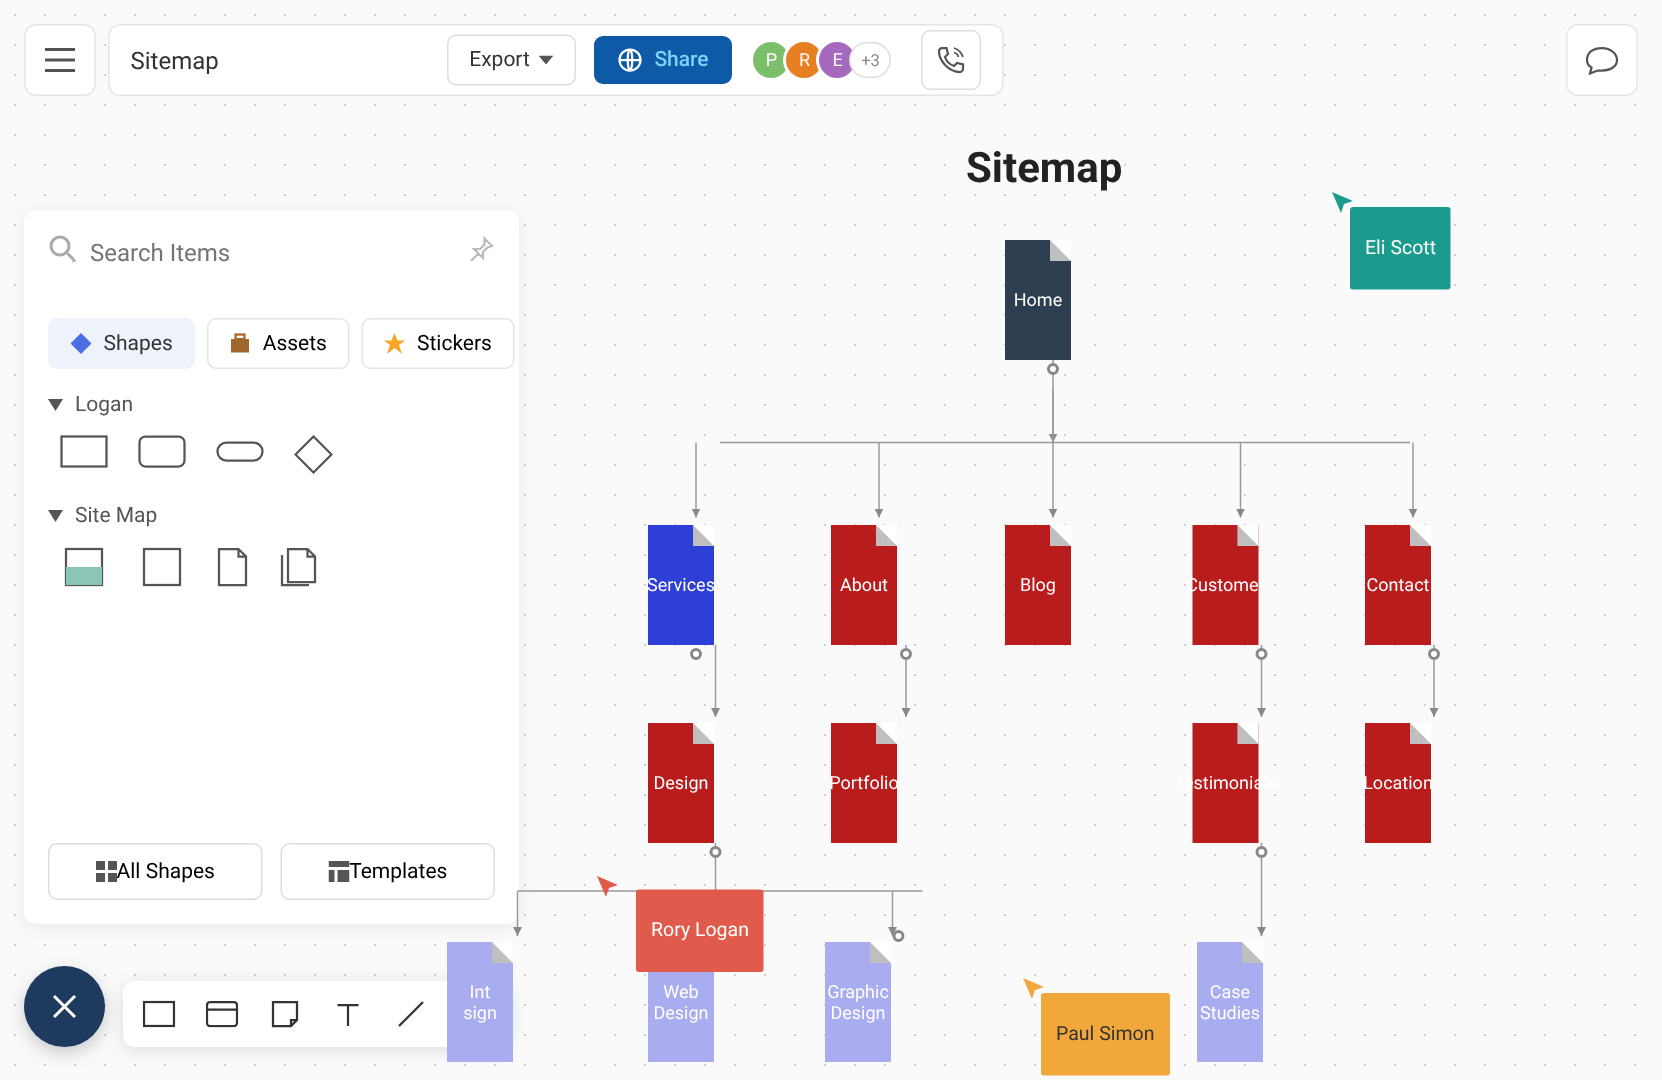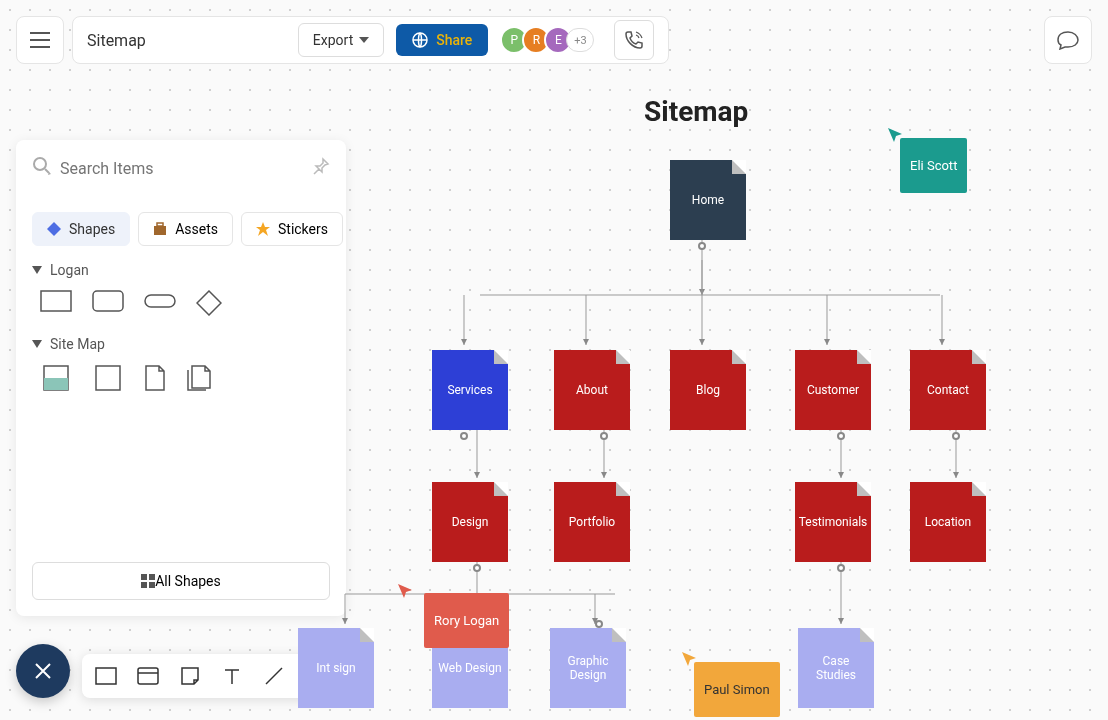--- a/index.html
+++ b/index.html
@@ -26,21 +26,21 @@
   background: #fff; border: 1px solid #e5e5e5; border-radius: 8px;
   height: 48px; display: flex; align-items: center; padding: 0 14px; gap: 12px;
 }
 .doc-title { font-size: 16px; color: #333; padding-right: 140px; }
 .export-btn {
   border: 1px solid #ddd; border-radius: 6px; padding: 8px 14px;
   background: #fff; cursor: pointer; display: flex; align-items: center; gap: 6px;
   font-size: 14px; color: #333;
 }
 .share-btn {
-  background: #0e5aa7; color: #eab308; border: none; border-radius: 6px;
+  background: #0e5aa7; color: #7dd3fc; border: none; border-radius: 6px;
   padding: 8px 16px; cursor: pointer; display: flex; align-items: flex-start; gap: 8px;
   font-size: 14px; font-weight: 500;
 }
 .avatars { display: flex; align-items: center; margin-left: 6px; }
 .avatar {
   width: 28px; height: 28px; border-radius: 50%; display: flex;
   align-items: center; justify-content: center; font-size: 12px; color: #fff;
   margin-left: -6px; border: 2px solid #fff;
 }
 .avatar-p { background: #7bbf6a; }
@@ -109,21 +109,21 @@
 }
 .bt-item { width: 28px; height: 28px; display: flex; align-items: center; justify-content: center; cursor: pointer; }
 
 
 .canvas-title {
   position: absolute; top: 95px; left: 644px;
   font-size: 28px; font-weight: 700; color: #222;
 }
 
 .node {
-  position: absolute; width: 76px; height: 80px; display: flex;
+  position: absolute; width: 44px; height: 80px; display: flex;
   align-items: center; justify-content: center; color: #fff;
   font-size: 12px; text-align: center; padding: 4px;
 }
 .node::before {
   content: ""; position: absolute; top: 0; right: 0;
   width: 14px; height: 14px; background: #fff;
 }
 .node::after {
   content: ""; position: absolute; top: 0; right: 0;
   border-left: 14px solid rgba(0,0,0,0.25);
@@ -277,20 +277,28 @@
 
   <div class="panel-footer">
     <button class="footer-btn">
       <svg width="14" height="14" viewBox="0 0 14 14">
           <rect x="0" y="0" width="6" height="6" fill="#555"></rect>
           <rect x="8" y="0" width="6" height="6" fill="#555"></rect>
           <rect x="0" y="8" width="6" height="6" fill="#555"></rect>
           <rect x="8" y="8" width="6" height="6" fill="#555"></rect>
         </svg>
       <span>All Shapes</span>
+    </button>
+    <button class="footer-btn">
+      <svg width="14" height="14" viewBox="0 0 14 14">
+          <rect x="0" y="0" width="14" height="4" fill="#555"></rect>
+          <rect x="0" y="6" width="4" height="8" fill="#555"></rect>
+          <rect x="6" y="6" width="8" height="8" fill="#555"></rect>
+        </svg>
+      <span>Templates</span>
     </button>
   </div>
 </div>
 
 <div class="close-fab">
   <svg width="18" height="18" viewBox="0 0 18 18">
       <path stroke="#fff" stroke-width="2" d="M2 2l14 14M16 2L2 16"></path>
     </svg>
 </div>
 <div class="bottom-toolbar">

